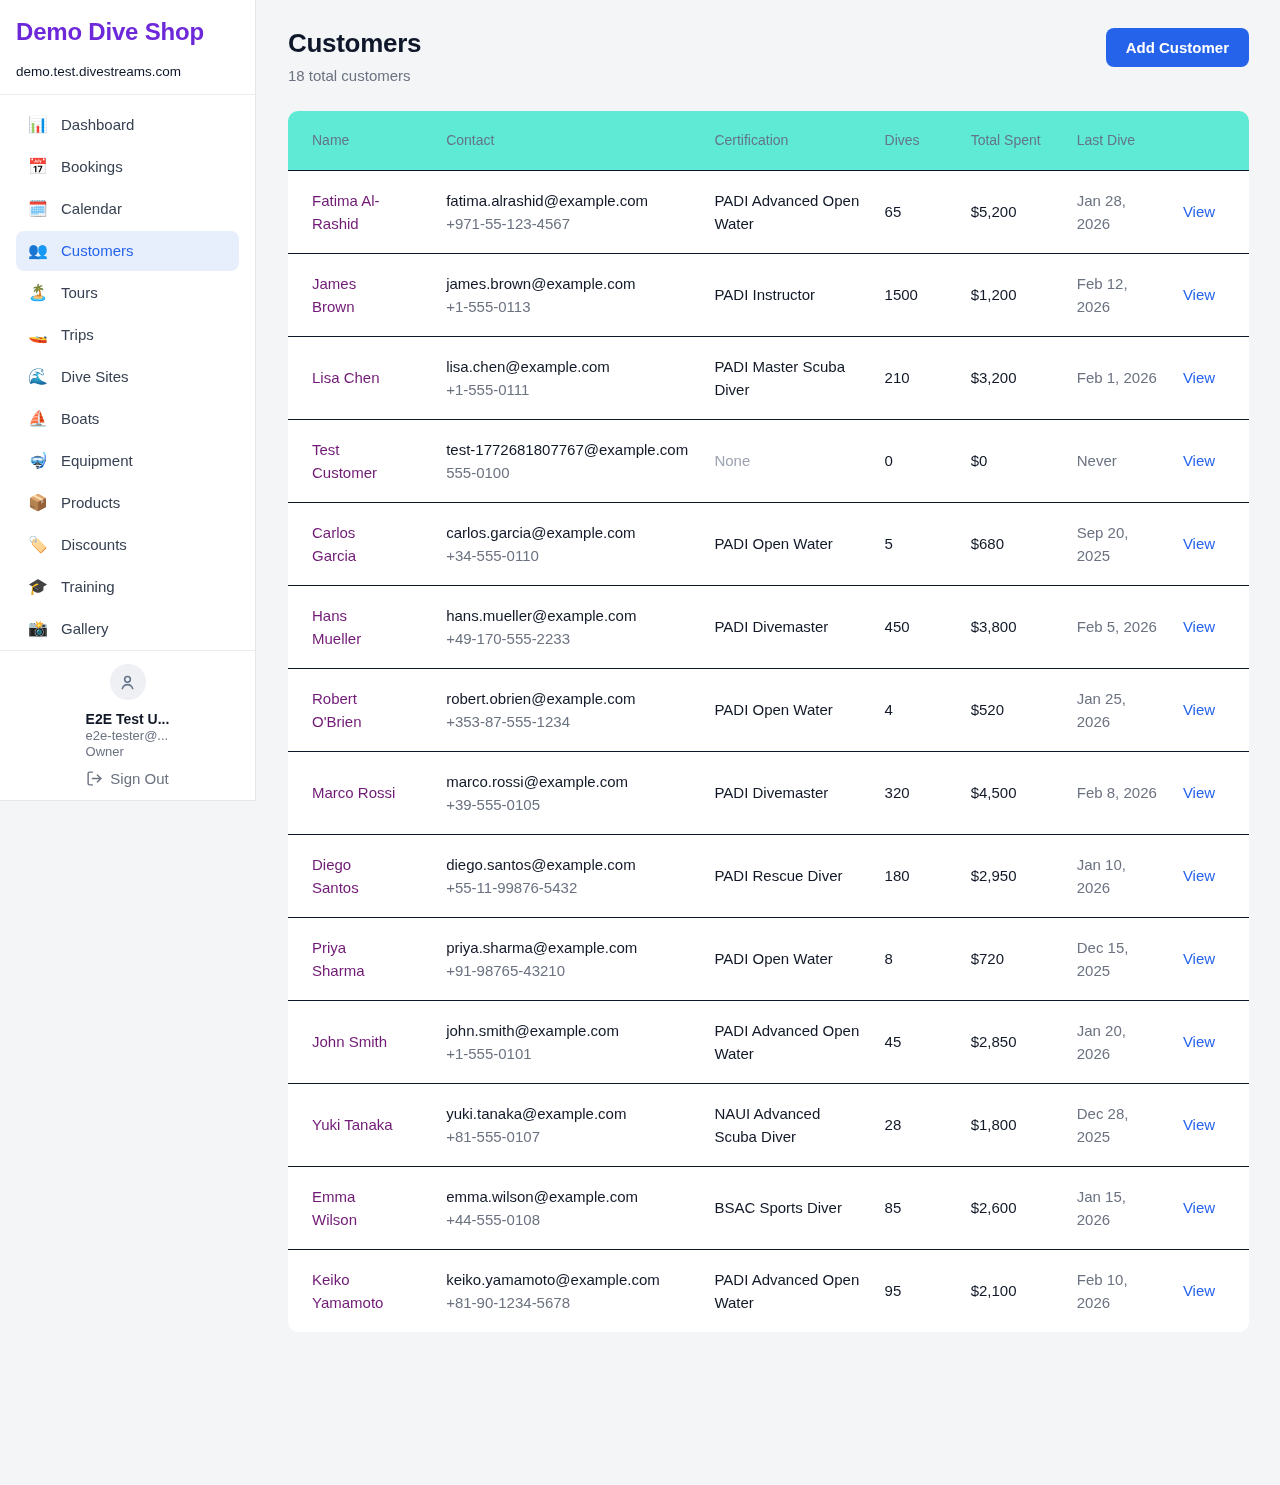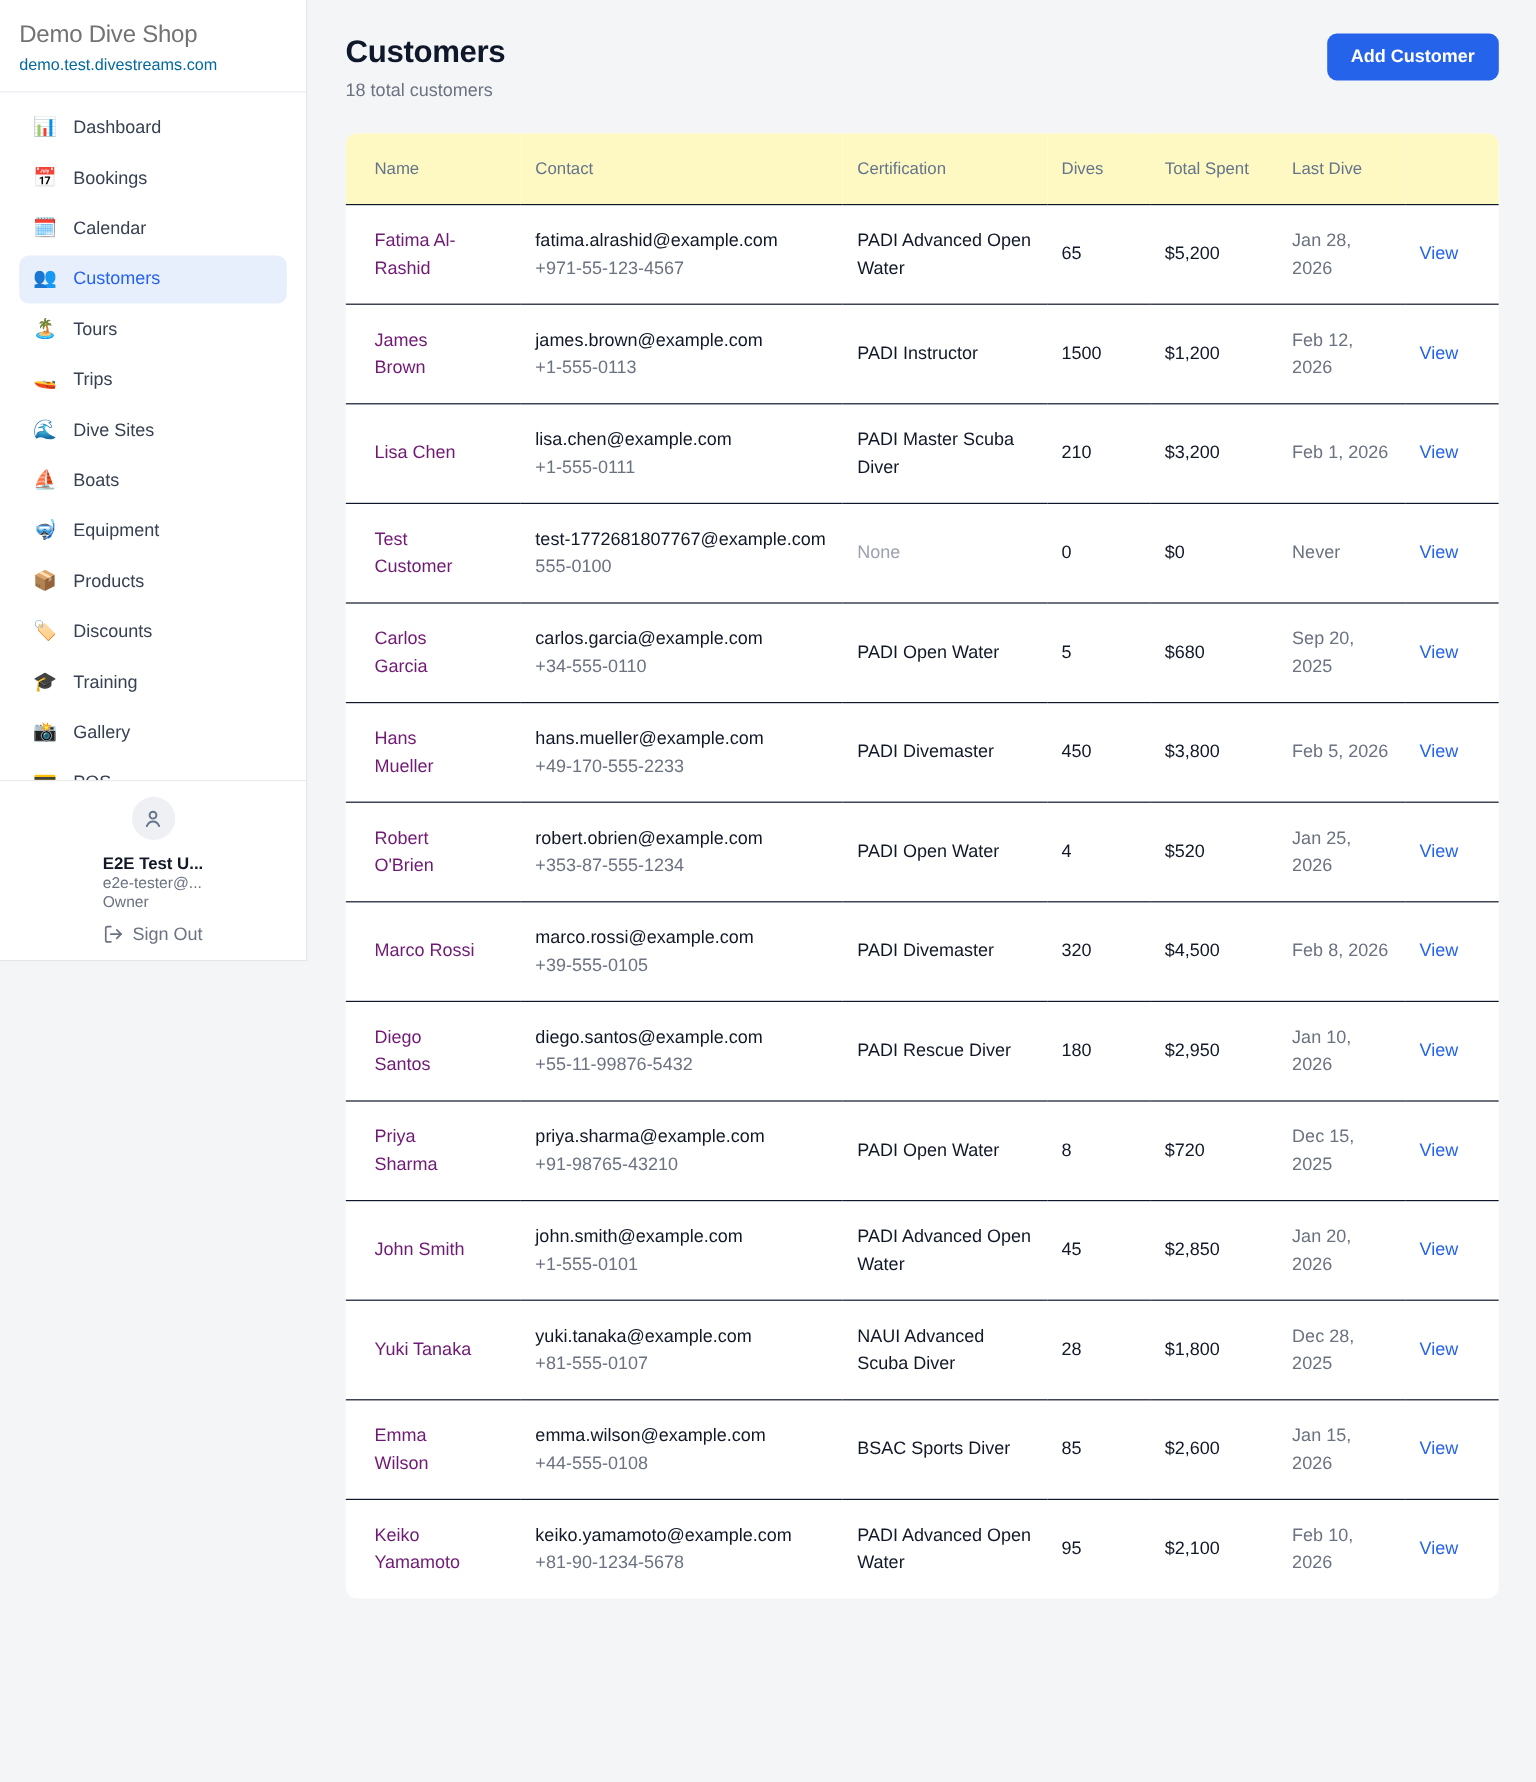--- a/index.html
+++ b/index.html
@@ -14,22 +14,22 @@
 
   
   .sidebar {
     position: absolute; left: 0; top: 0;
     width: 256px; height: 801px;
     background: #ffffff;
     border-right: 1px solid #e5e7eb;
     border-bottom: 1px solid #e5e7eb;
   }
   .sidebar-header { padding: 18px 16px 15px; border-bottom: 1px solid #e9ecef; }
-  .shop-name { font-size: 20px; font-weight: 400; color: #737373; letter-spacing: -0.2px; }
-  .shop-domain { font-size: 13.5px; color: #0369a1; margin-top: 5px; }
+  .shop-name { font-size: 24px; font-weight: 700; color: #6d28d9; letter-spacing: -0.2px; }
+  .shop-domain { font-size: 13.5px; color: #0f172a; margin-top: 18px; }
 
   .nav { padding: 10px 16px; }
   .nav-item {
     display: flex; align-items: center; gap: 13px;
     padding: 10px 12px; margin-bottom: 2px;
     border-radius: 8px; font-size: 15px; color: #374151;
     cursor: pointer; line-height: 20px;
   }
   .nav-item.active { background: #e8effc; color: #2563eb; }
   .nav-icon { font-size: 16px; width: 20px; text-align: center; flex: 0 0 20px; }
@@ -93,21 +93,21 @@
   table { width: 100%; border-collapse: collapse; table-layout: fixed; }
   col.c-name  { width: 146px; }
   col.c-contact { width: 268px; }
   col.c-cert  { width: 170px; }
   col.c-dives { width: 86px; }
   col.c-spent { width: 106px; }
   col.c-date  { width: 106px; }
   col.c-view  { width: 78px; }
 
   thead th {
-    background: #fef9c3;
+    background: #5eead4;
     color: #64748b; font-size: 14px; font-weight: 500; text-align: left;
     padding: 12px 12px; height: 59px; vertical-align: middle;
     border-bottom: 1px solid #0f172a;
     line-height: 19px;
   }
   thead th:first-child { padding-left: 24px; }
   thead th:last-child { padding-right: 24px; }
 
   tbody td {
     padding: 18px 12px;

